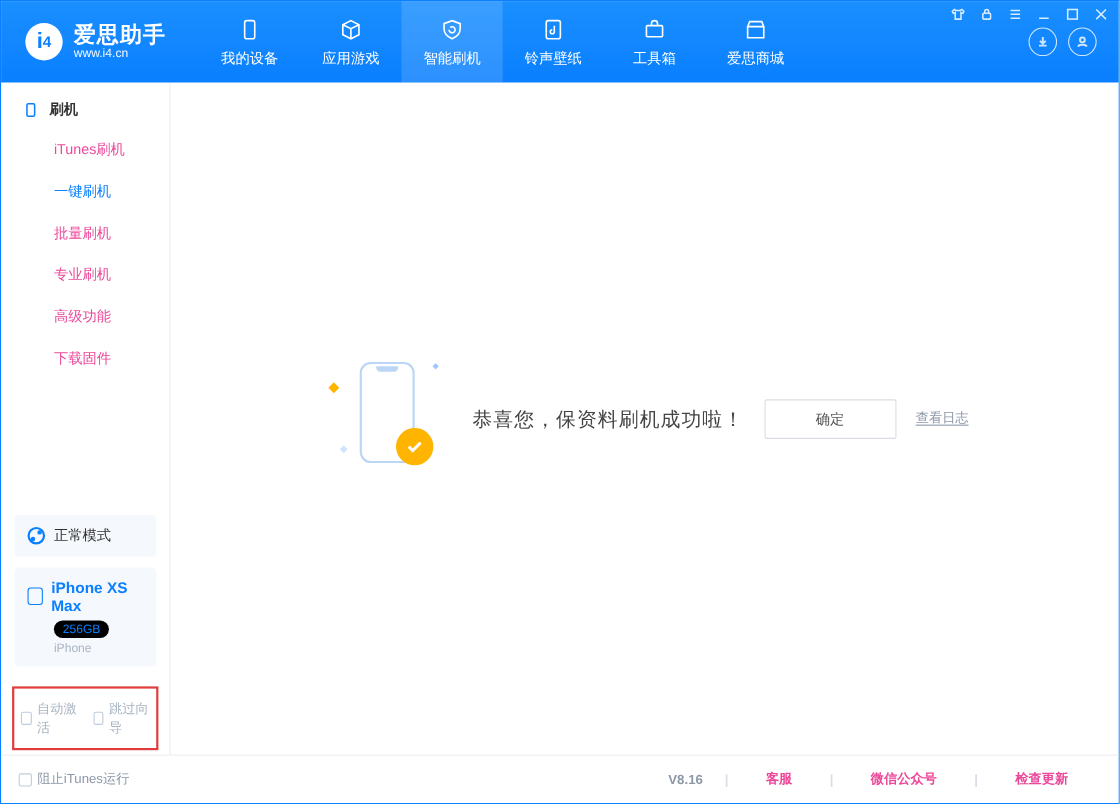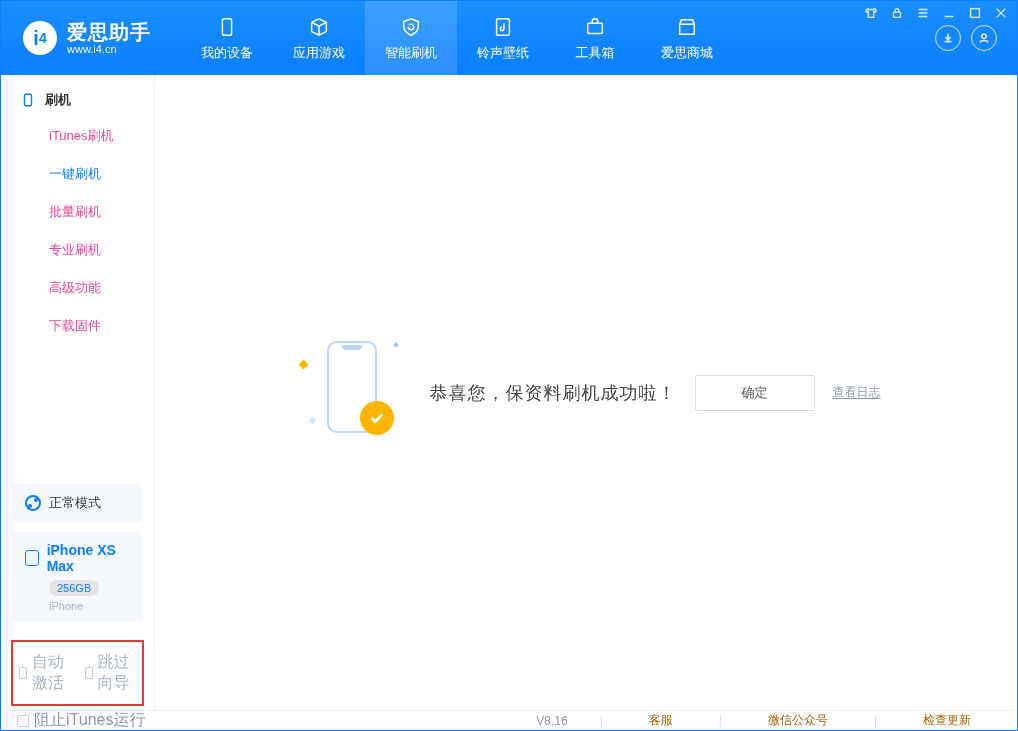--- a/index.html
+++ b/index.html
@@ -37,47 +37,47 @@
   .device-cards { padding: 0 12px 10px 12px; display: flex; flex-direction: column; gap: 10px; }
   .card { background: #f5f8fc; border-radius: 4px; padding: 10px 12px; }
   .card-row { display: flex; align-items: center; gap: 8px; }
   .mode-dot { width: 16px; height: 16px; border: 2px solid #0a7fff; border-radius: 50%; position: relative; }
   .mode-dot::before, .mode-dot::after { content:""; position:absolute; background:#0a7fff; border-radius:50%; width:4px; height:4px; }
   .mode-dot::before { top:1px; left:7px; }
   .mode-dot::after { bottom:1px; right:7px; }
   .mode-label { color:#333; font-size:13px; }
   .dev-icon { width:16px; height:16px; border:1.6px solid #0a7fff; border-radius:3px; }
   .dev-name { color:#0a7fff; font-weight:600; font-size:14px; }
-  .dev-cap { display:inline-block; margin-top:6px; background:#e5e5e5; color:#0a7fff; font-size:11px; padding:2px 8px; border-radius:10px; margin-left:24px; }
+  .dev-cap { display:inline-block; margin-top:6px; background:#000000; color:#0a7fff; font-size:11px; padding:2px 8px; border-radius:10px; margin-left:24px; }
   .dev-sub { color:#a9b4c2; font-size:11px; margin-left:24px; margin-top:4px; }
   .highlight-box { margin: 8px 10px 4px 10px; border:2px solid #e23b3b; padding:10px 6px; display:flex; align-items:center; gap:14px; }
-  .chk { display:flex; align-items:center; gap:5px; color:#a9b4c2; font-size:16px; cursor:pointer; }
+  .chk { display:flex; align-items:center; gap:5px; color:#a9b4c2; font-size:12px; cursor:pointer; }
   .chk-box { width:12px; height:12px; border:1px solid #bfcbdb; border-radius:2px; }
 
   
   .main { flex:1; display:flex; flex-direction:row; align-items:center; justify-content:center; gap:18px; position:relative; }
   .phone-illus { width:120px; height:120px; position:relative; }
   .phone-body { position:absolute; left:35px; top:8px; width:50px; height:92px; border:2.5px solid #bcd6f5; border-radius:10px; background:#fff; }
   .phone-notch { position:absolute; left:50%; top:2px; transform:translateX(-50%); width:20px; height:5px; background:#bcd6f5; border-radius:0 0 4px 4px; }
   .phone-check { position:absolute; right:18px; bottom:18px; width:34px; height:34px; background:#ffb400; border-radius:50%; display:flex; align-items:center; justify-content:center; }
   .phone-check svg { width:18px; height:18px; stroke:#fff; stroke-width:3; fill:none; }
   .spark { position:absolute; transform:rotate(45deg); }
   .spark-b { width:7px; height:7px; background:#ffb400; left:8px; top:28px; }
   .spark-s { width:4px; height:4px; background:#9cc7ff; right:14px; top:10px; }
   .spark-s2{ width:5px; height:5px; background:#cfe2ff; left:18px; bottom:30px; }
   .success-text { font-size:18px; color:#444; letter-spacing:1px; }
   .ok-btn { width:120px; height:36px; border:1px solid #d9dde3; background:#fff; border-radius:2px; cursor:pointer; color:#555; font-size:13px; display:flex; align-items:center; justify-content:center; }
   .log-link { color:#8c97a8; font-size:12px; cursor:pointer; text-decoration:underline; text-underline-offset:2px; }
 
   
-  .footer { height:20px; border-top:1px solid #eee; display:flex; align-items:center; padding:0 16px; font-size:12px; color:#8c97a8; }
+  .footer { height:44px; border-top:1px solid #eee; display:flex; align-items:center; padding:0 16px; font-size:12px; color:#8c97a8; }
   .footer .chk { color:#8c97a8; }
-  .footer-right { margin-left:auto; display:flex; align-items:center; gap:16px; }
+  .footer-right { margin-left:auto; display:flex; align-items:center; gap:4px;font-weight:bold; }
   .f-ver { color:#8c97a8; margin-right:16px; }
-  .f-link { color:#a16207; cursor:pointer; padding:0 30px; }
+  .f-link { color:#ec4899; cursor:pointer; padding:0 30px; }
   .f-sep { color:#d9dde3; }
 </style>
 </head>
 <body>
 
 <div class="app-window">
 
   <div class="header">
     <div class="win-controls">
       <span class="win-btn">

